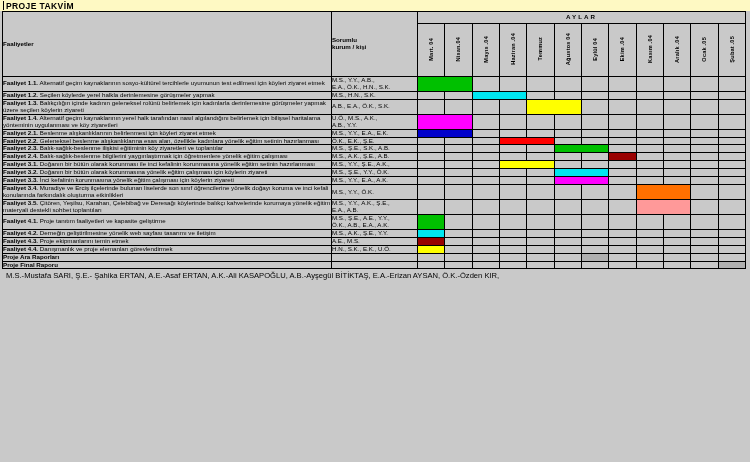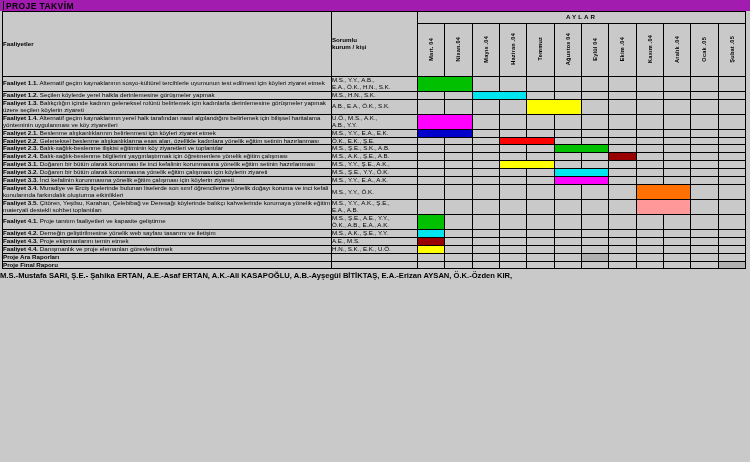--- a/index.html
+++ b/index.html
@@ -7,21 +7,21 @@
     width:750px;height:462px;
     background:#c9c9c9;
     font-family:"Liberation Sans", sans-serif;
     font-size:6.5px;
     color:#000;
     overflow:hidden;
   }
   .page{position:relative;width:750px;height:462px;box-sizing:border-box;}
   .titlebar{
     height:11px;
-    background:#a21caf;
+    background:#fef9c3;
     display:flex;align-items:center;
     padding-left:3px;
     font-size:8.5px;font-weight:bold;
     letter-spacing:.4px;
   }
   .titlebar .cursor{
     display:inline-block;width:1px;height:9px;background:#000;margin-right:2px;
   }
   table.grid{
     border-collapse:collapse;
@@ -73,25 +73,24 @@
   td.act b{font-weight:bold;}
   td.resp{
     padding:1px 2px 1px 3px;
     font-size:6px;
     text-align:left;
     vertical-align:middle;
     white-space:pre-line;
   }
   td.cell{width:18px;}
   .footer{
-    padding:2px 4px 0 0;
+    padding:2px 4px 0 6px;
     font-size:7.6px;
     line-height:1.25;
     color:#000;
-    font-weight:bold;
   }
   .hatch{
     background-image:
       linear-gradient(45deg,#555 25%,transparent 25%,transparent 50%,#555 50%,#555 75%,transparent 75%,transparent);
     background-size:3px 3px;
     background-color:#b0b0b0;
   }
 </style>
 </head>
 <body>

